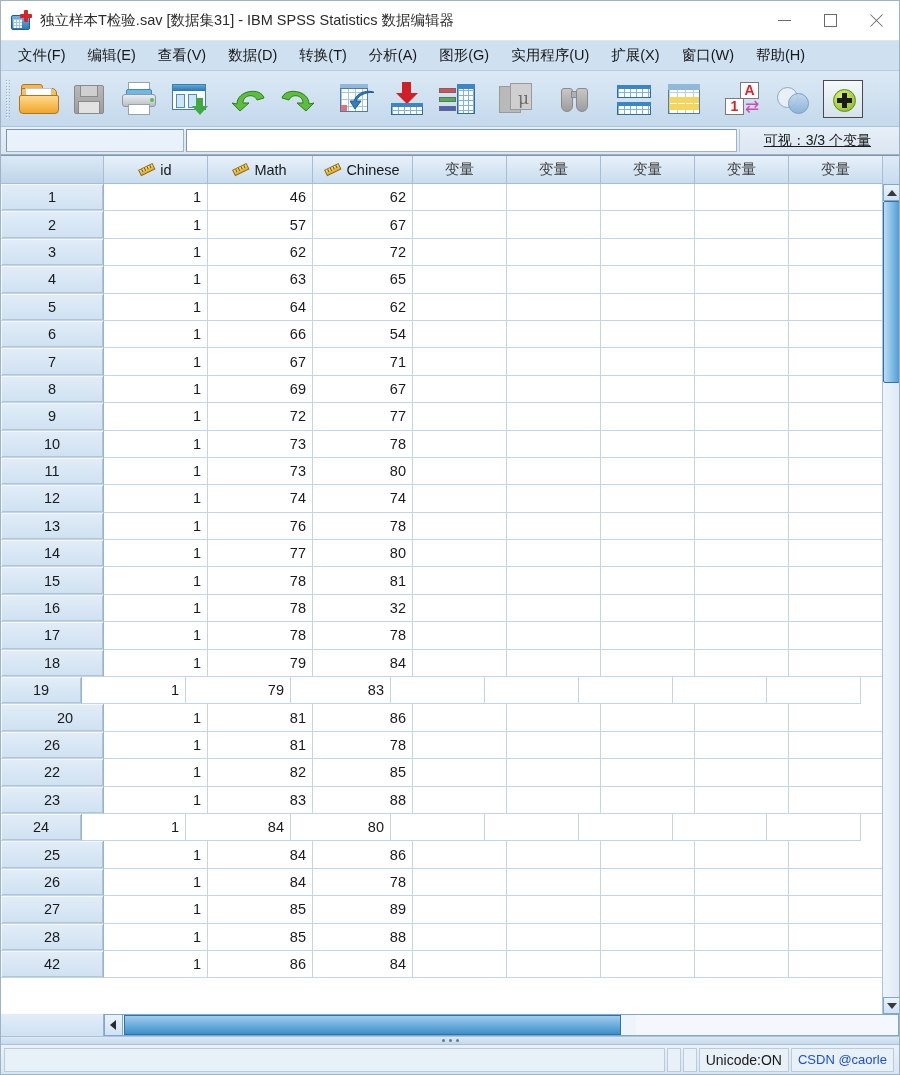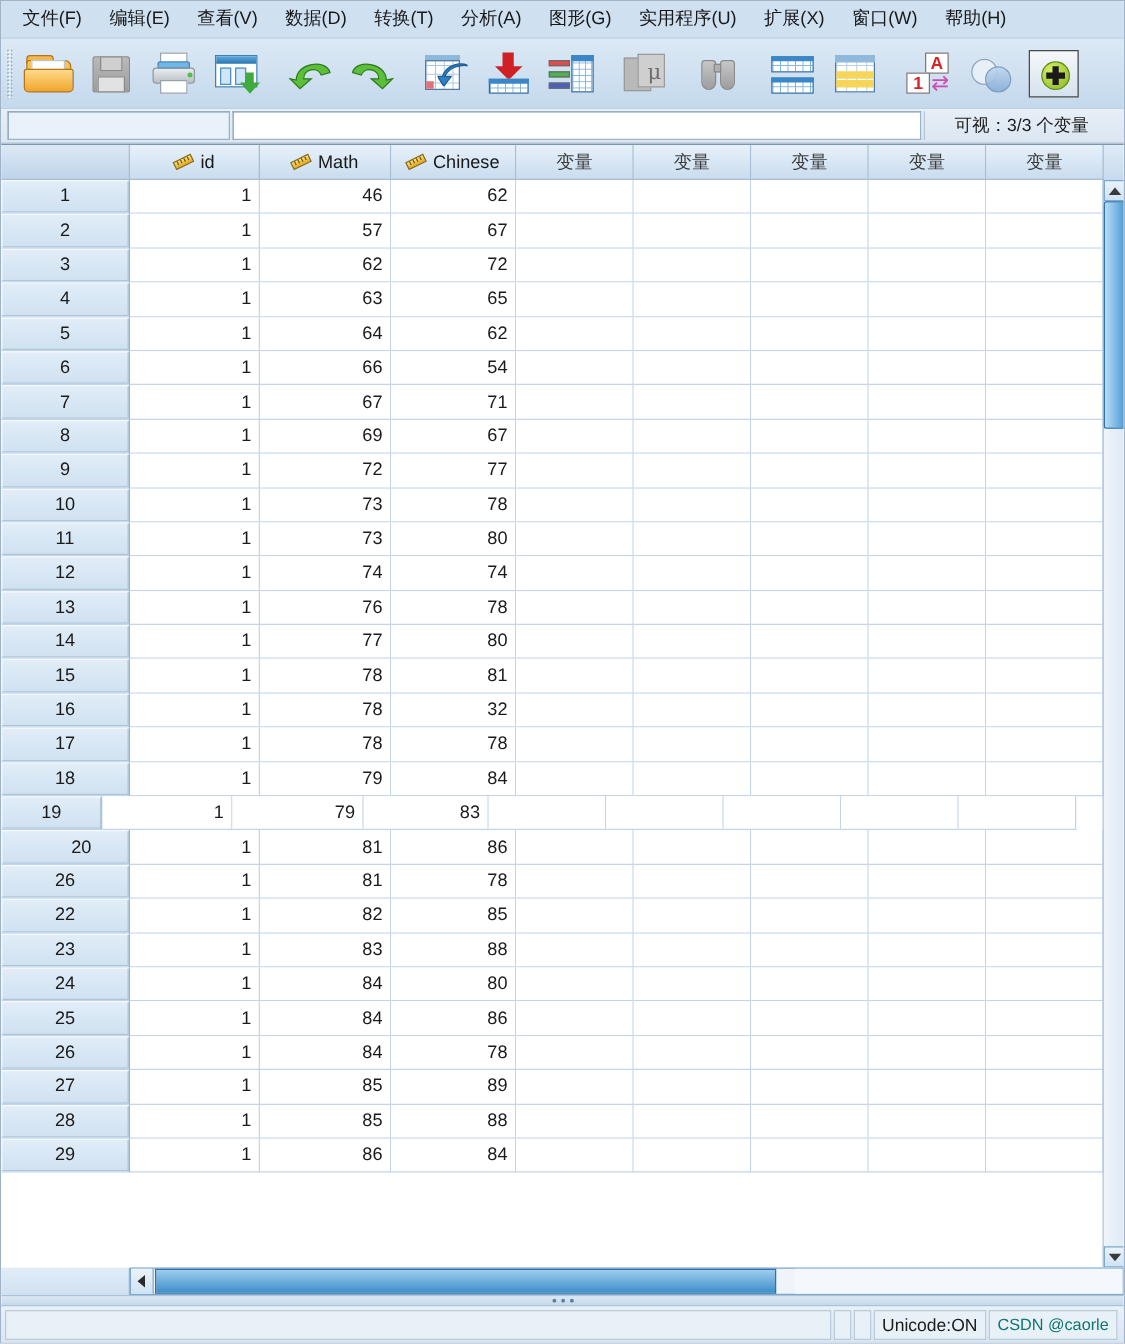--- a/index.html
+++ b/index.html
@@ -261,20 +261,21 @@
     flex: 1 1 auto; height: 23px; margin-left: 2px;
     background: #ffffff; border: 1px solid #9cb3c9;
     border-top-color:#7d96ad; border-left-color:#7d96ad;
     font-size: 13px; padding: 2px 4px; color:#000;
   }
   .visbox {
     height: 23px; margin-left: 2px; margin-right:2px;
     display:flex; align-items:center; padding: 0 24px;
     font-size: 14px; color:#1a1a1a; white-space:nowrap;
     border-left: 1px solid #b7c6d4;
+    text-decoration: underline;
   }
 
   
   .gridwrap {
     flex: 1 1 auto; position: relative;
     background: #ffffff; overflow: hidden;
     border-top: 1px solid #7d96ad;
     display: flex; flex-direction: column;
   }
   .gridrow-head {
@@ -386,27 +387,47 @@
     display:flex; align-items:center;
     border-top: 1px solid #a9c3da; padding: 2px 3px;
   }
   .st-cell {
     height: 24px; display:flex; align-items:center;
     font-size: 14px; color:#1a1a1a; white-space:nowrap;
     background:#e8f0f8; border:1px solid #bccbd9; margin-right:2px; padding: 0 6px;
   }
   .st-grow { flex: 1 1 auto; }
   .st-thin { width: 14px; padding:0; }
-  .st-watermark { color:#0f766e; font-size:13px; }
+  .st-watermark { color:#1d4ed8; font-size:13px; }
 </style>
 </head>
 <body>
 
 <div id="app">
 
+  <div class="titlebar">
+    <div class="title-icon">
+      <div class="ti-base"></div>
+        <div class="ti-grid"></div>
+        <div class="ti-cross"></div>
+    </div>
+    <div class="title-text">独立样本T检验.sav [数据集31] - IBM SPSS Statistics 数据编辑器</div>
+    <div class="title-spacer"></div>
+    <div class="wbtns">
+      <div class="wbtn">
+          <div class="gl-min"></div>
+        </div>
+      <div class="wbtn">
+          <div class="gl-max"></div>
+        </div>
+      <div class="wbtn close">
+          <div class="gl-close"></div>
+        </div>
+    </div>
+  </div>
 
   <div class="menubar">
     <div class="menu-item">文件(F)</div>
     <div class="menu-item">编辑(E)</div>
     <div class="menu-item">查看(V)</div>
     <div class="menu-item">数据(D)</div>
     <div class="menu-item">转换(T)</div>
     <div class="menu-item">分析(A)</div>
     <div class="menu-item">图形(G)</div>
     <div class="menu-item">实用程序(U)</div>
@@ -876,21 +897,21 @@
             <div class="dcell" style="width: 104px;">1</div>
             <div class="dcell" style="width: 105px;">83</div>
             <div class="dcell" style="width: 100px;">88</div>
             <div class="dcell blank" style="width: 94px;"></div>
             <div class="dcell blank" style="width: 94px;"></div>
             <div class="dcell blank" style="width: 94px;"></div>
             <div class="dcell blank" style="width: 94px;"></div>
             <div class="dcell blank" style="width: 94px;"></div>
           </div>
           <div class="drow">
-            <div class="rhead" style="width: 103px;">24</div>
+            <div class="rhead" style="width: 81px;">24</div>
             <div class="dcell" style="width: 104px;">1</div>
             <div class="dcell" style="width: 105px;">84</div>
             <div class="dcell" style="width: 100px;">80</div>
             <div class="dcell blank" style="width: 94px;"></div>
             <div class="dcell blank" style="width: 94px;"></div>
             <div class="dcell blank" style="width: 94px;"></div>
             <div class="dcell blank" style="width: 94px;"></div>
             <div class="dcell blank" style="width: 94px;"></div>
           </div>
           <div class="drow">
@@ -931,21 +952,21 @@
             <div class="dcell" style="width: 104px;">1</div>
             <div class="dcell" style="width: 105px;">85</div>
             <div class="dcell" style="width: 100px;">88</div>
             <div class="dcell blank" style="width: 94px;"></div>
             <div class="dcell blank" style="width: 94px;"></div>
             <div class="dcell blank" style="width: 94px;"></div>
             <div class="dcell blank" style="width: 94px;"></div>
             <div class="dcell blank" style="width: 94px;"></div>
           </div>
           <div class="drow">
-            <div class="rhead" style="width: 103px;">29</div>
+            <div class="rhead" style="width: 103px;">42</div>
             <div class="dcell" style="width: 104px;">1</div>
             <div class="dcell" style="width: 105px;">86</div>
             <div class="dcell" style="width: 100px;">84</div>
             <div class="dcell blank" style="width: 94px;"></div>
             <div class="dcell blank" style="width: 94px;"></div>
             <div class="dcell blank" style="width: 94px;"></div>
             <div class="dcell blank" style="width: 94px;"></div>
             <div class="dcell blank" style="width: 94px;"></div>
           </div>
         </div>

